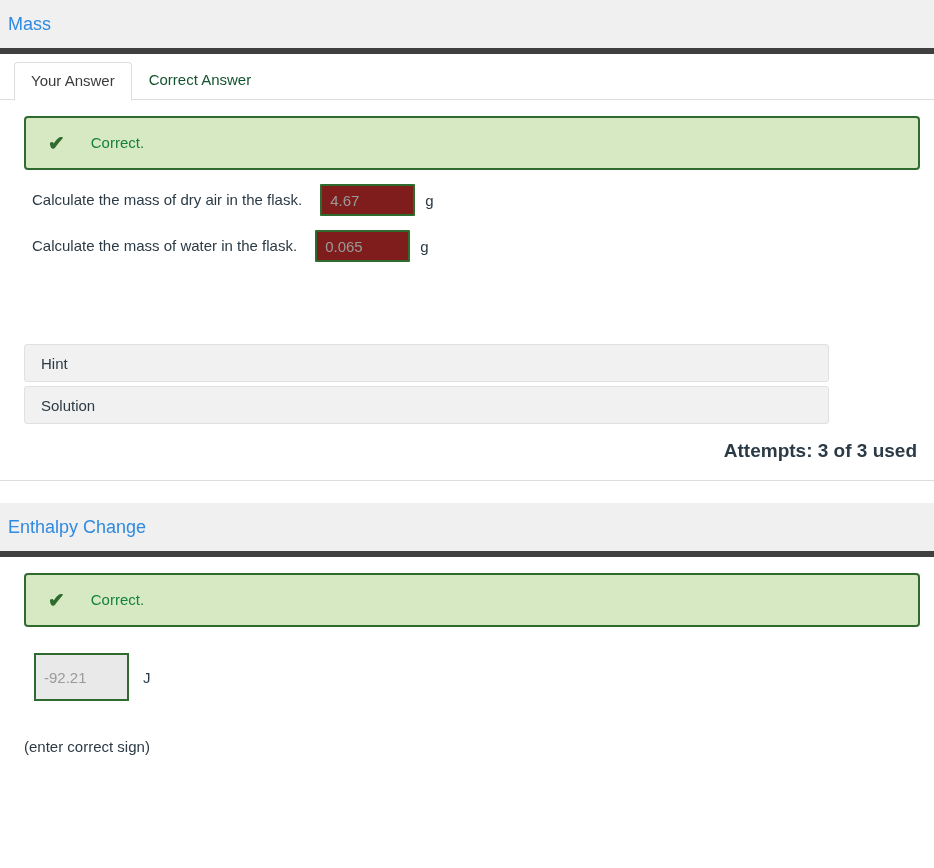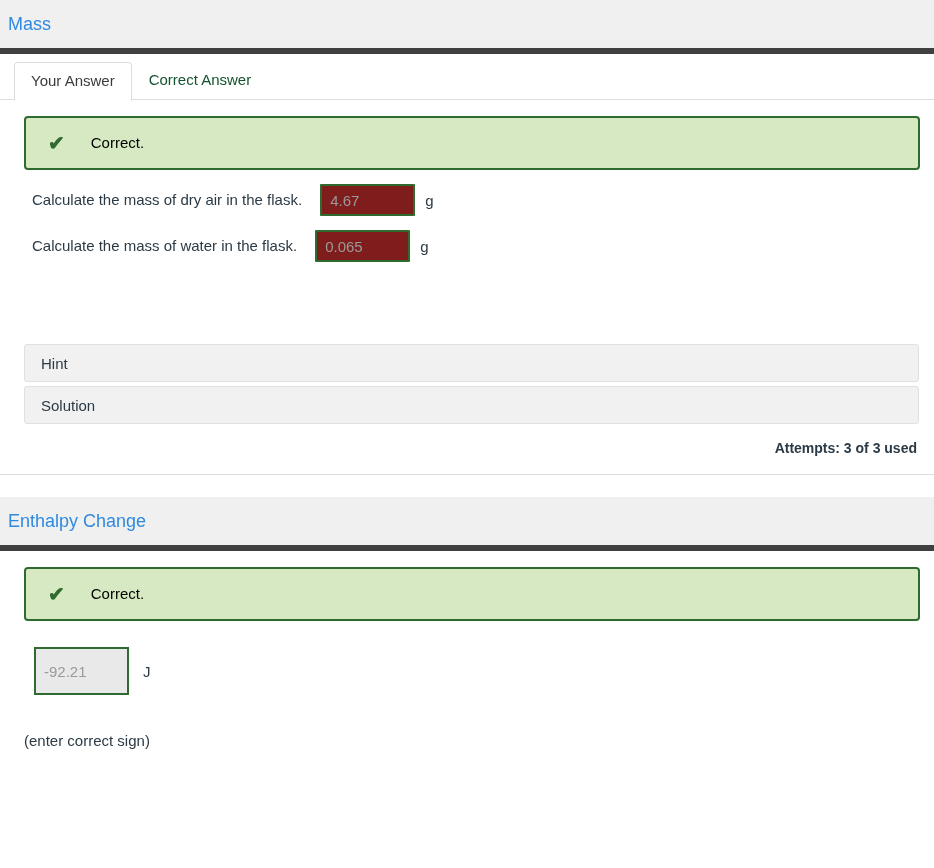--- a/index.html
+++ b/index.html
@@ -83,21 +83,21 @@
     box-sizing: border-box;
   }
   .alert-check {
     color: #2f6b2f;
     font-size: 20px;
     line-height: 20px;
     font-weight: bold;
     margin-right: 26px;
   }
   .alert-text {
-    color: #000000;
+    color: #15803d;
     font-size: 15px;
     line-height: 18px;
   }
 
   
   .qrow {
     display: flex;
     align-items: center;
     padding-left: 32px;
     margin-top: 14px;
@@ -123,38 +123,38 @@
   }
   .unit {
     font-size: 15px;
     margin-left: 10px;
     color: #2b3a45;
   }
 
   
   .panelbtns { margin-top: 82px; padding: 0 14px 0 24px; }
   .panelbtn {
-    width: 895px;
+    width: 805px;
     height: 38px;
     background: #f1f1f1;
     border: 1px solid #e0e0e0;
     border-radius: 3px;
     display: flex;
     align-items: center;
     padding: 0 16px;
     font-size: 15px;
     color: #2b3a45;
     cursor: pointer;
     margin-bottom: 4px;
   }
 
   
   .attempts {
     text-align: right;
-    font-size: 14px;
+    font-size: 19px;
     font-weight: bold;
     color: #2b3a45;
     padding: 12px 17px 0 0;
   }
 
   .section-divider {
     margin-top: 18px;
     border-top: 1px solid #dddddd;
     height: 0;
   }

